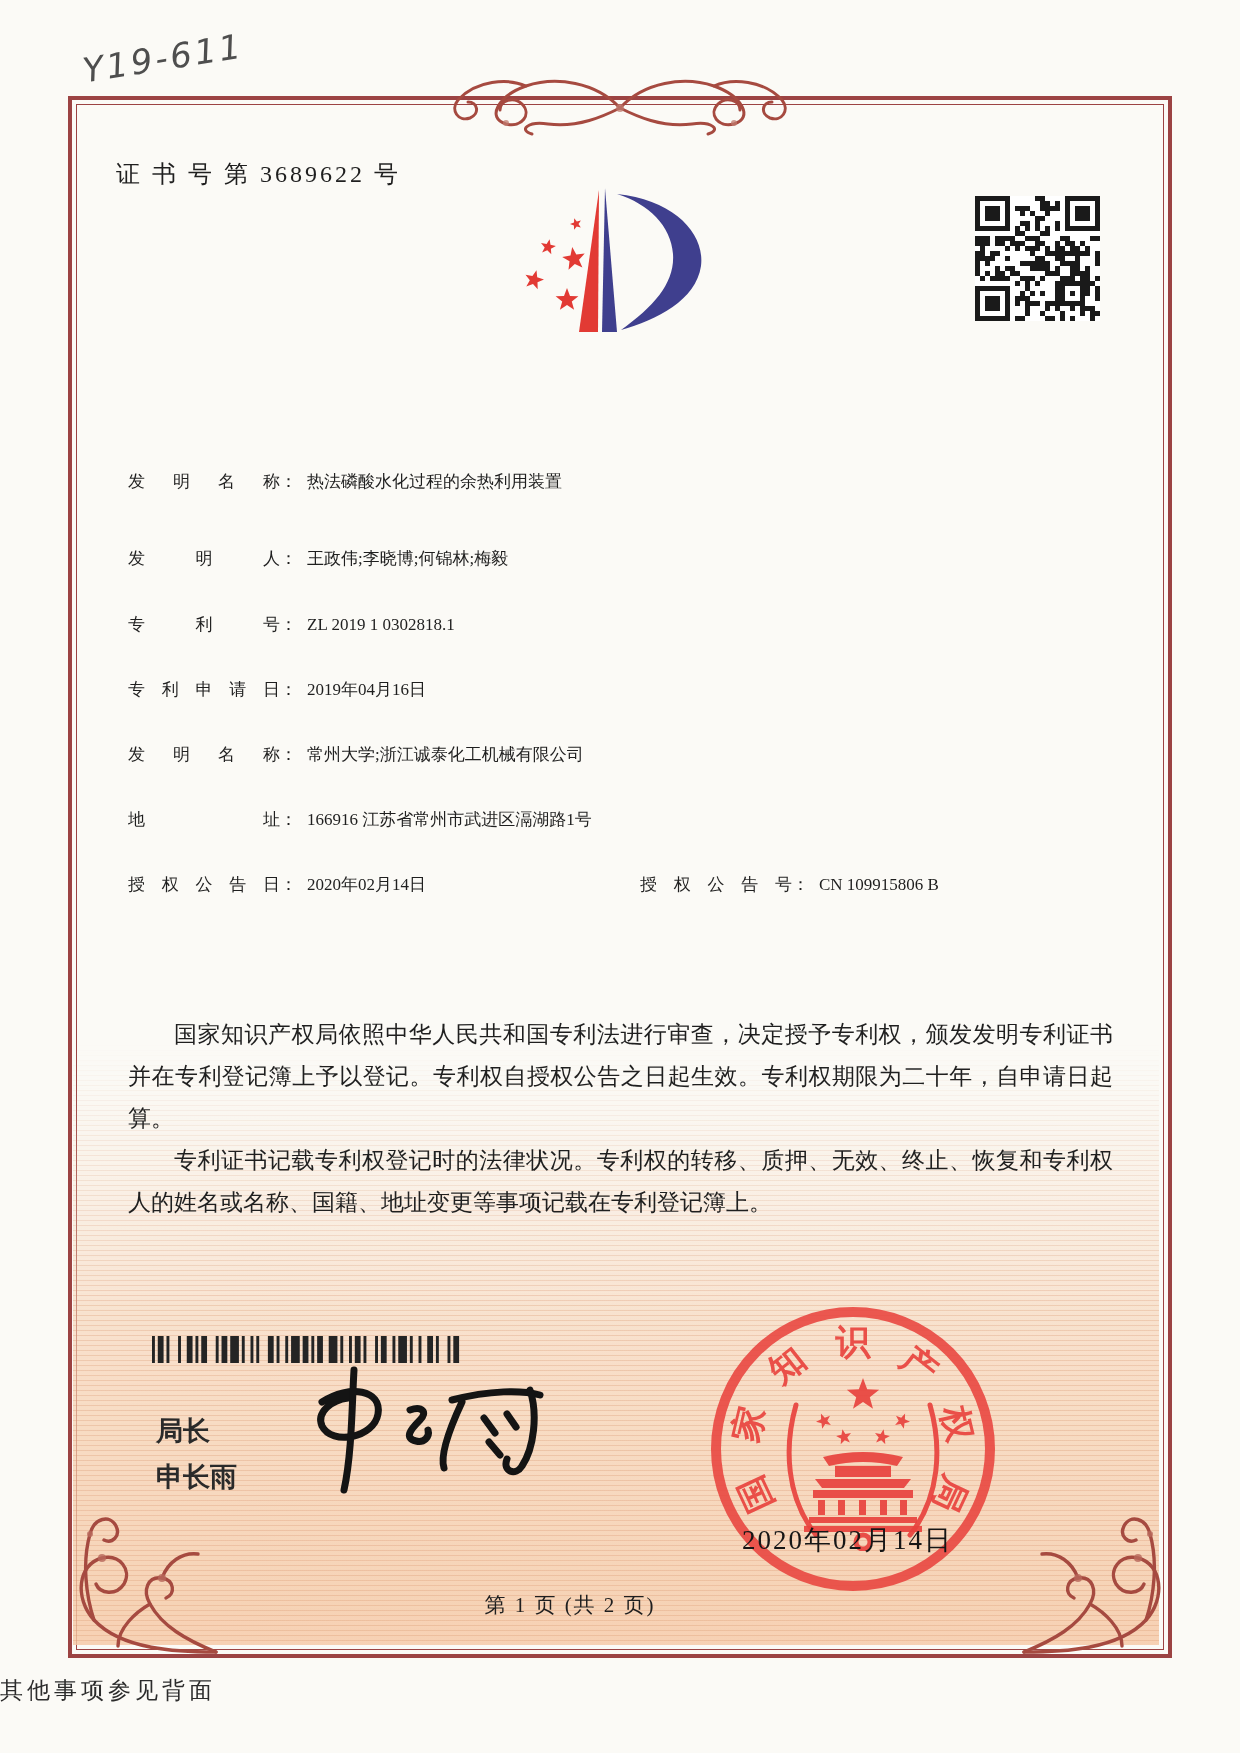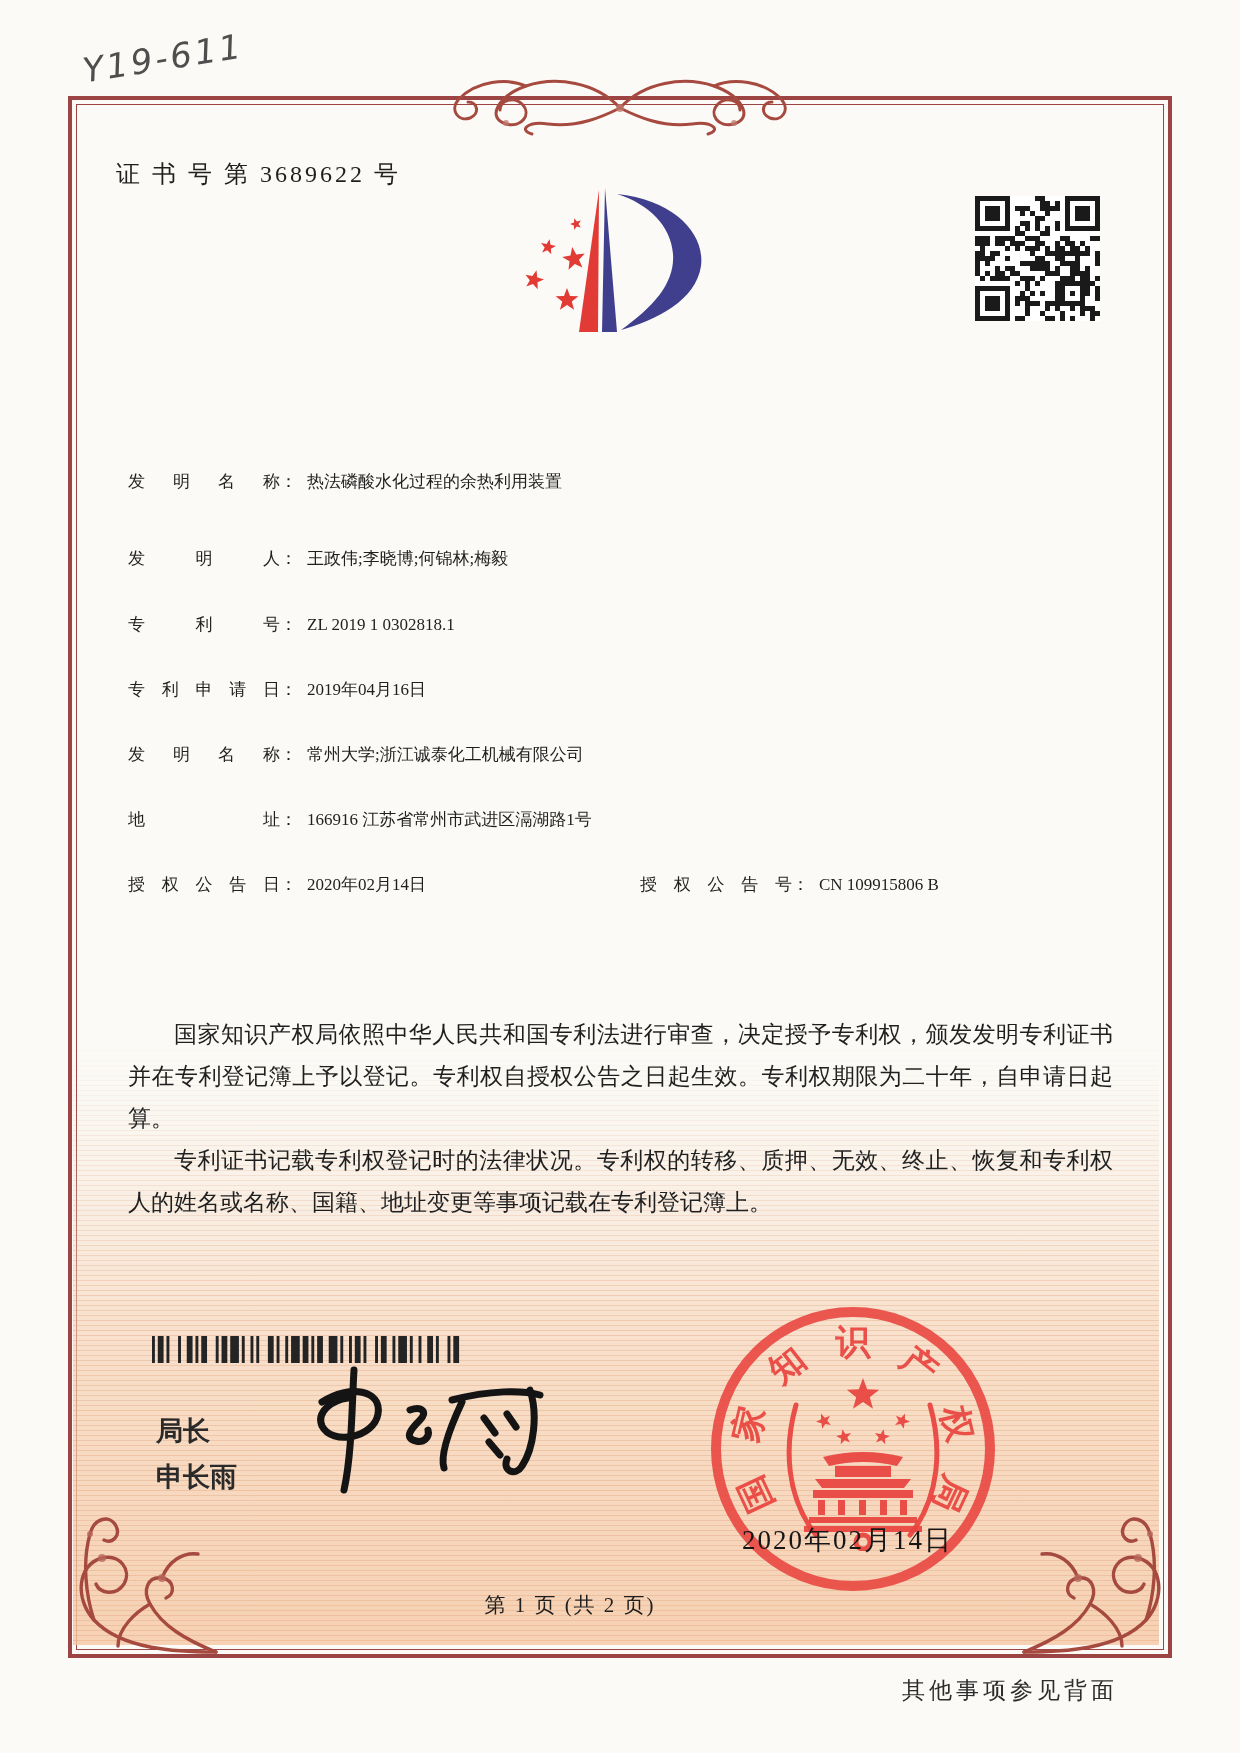--- a/index.html
+++ b/index.html
@@ -56,21 +56,21 @@
 
   
   .seal{position:absolute;left:711px;top:1307px;width:284px;height:284px;border-radius:50%;
     border:10px solid rgba(232,67,62,.88);box-sizing:border-box;}
   .seal-char{position:absolute;font-size:35px;font-weight:700;color:rgba(232,67,62,.92);
     font-family:"Liberation Serif",serif;transform-origin:center;}
   .emblem{position:absolute;left:57px;top:52px;}
   .seal-date{position:absolute;left:742px;top:1522px;width:240px;font-size:27px;letter-spacing:2px;color:#161616;}
 
   .page-no{position:absolute;left:0;top:1591px;width:1140px;text-align:center;font-size:21px;letter-spacing:2px;}
-  .back-note{position:absolute;left:0;top:1675px;width:1118px;text-align:right;font-size:23px;letter-spacing:4px;color:#2c2c2c;}
+  .back-note{position:absolute;left:0;top:1675px;width:1118px;text-align:left;font-size:23px;letter-spacing:4px;color:#2c2c2c;}
 
   .orn{position:absolute;pointer-events:none;}
   .orn-top{left:428px;top:70px;}
   .orn-bl{left:66px;top:1500px;}
   .orn-br{left:1014px;top:1500px;transform:scaleX(-1);}
 </style>
 </head>
 <body>
 
 <div class="page">

